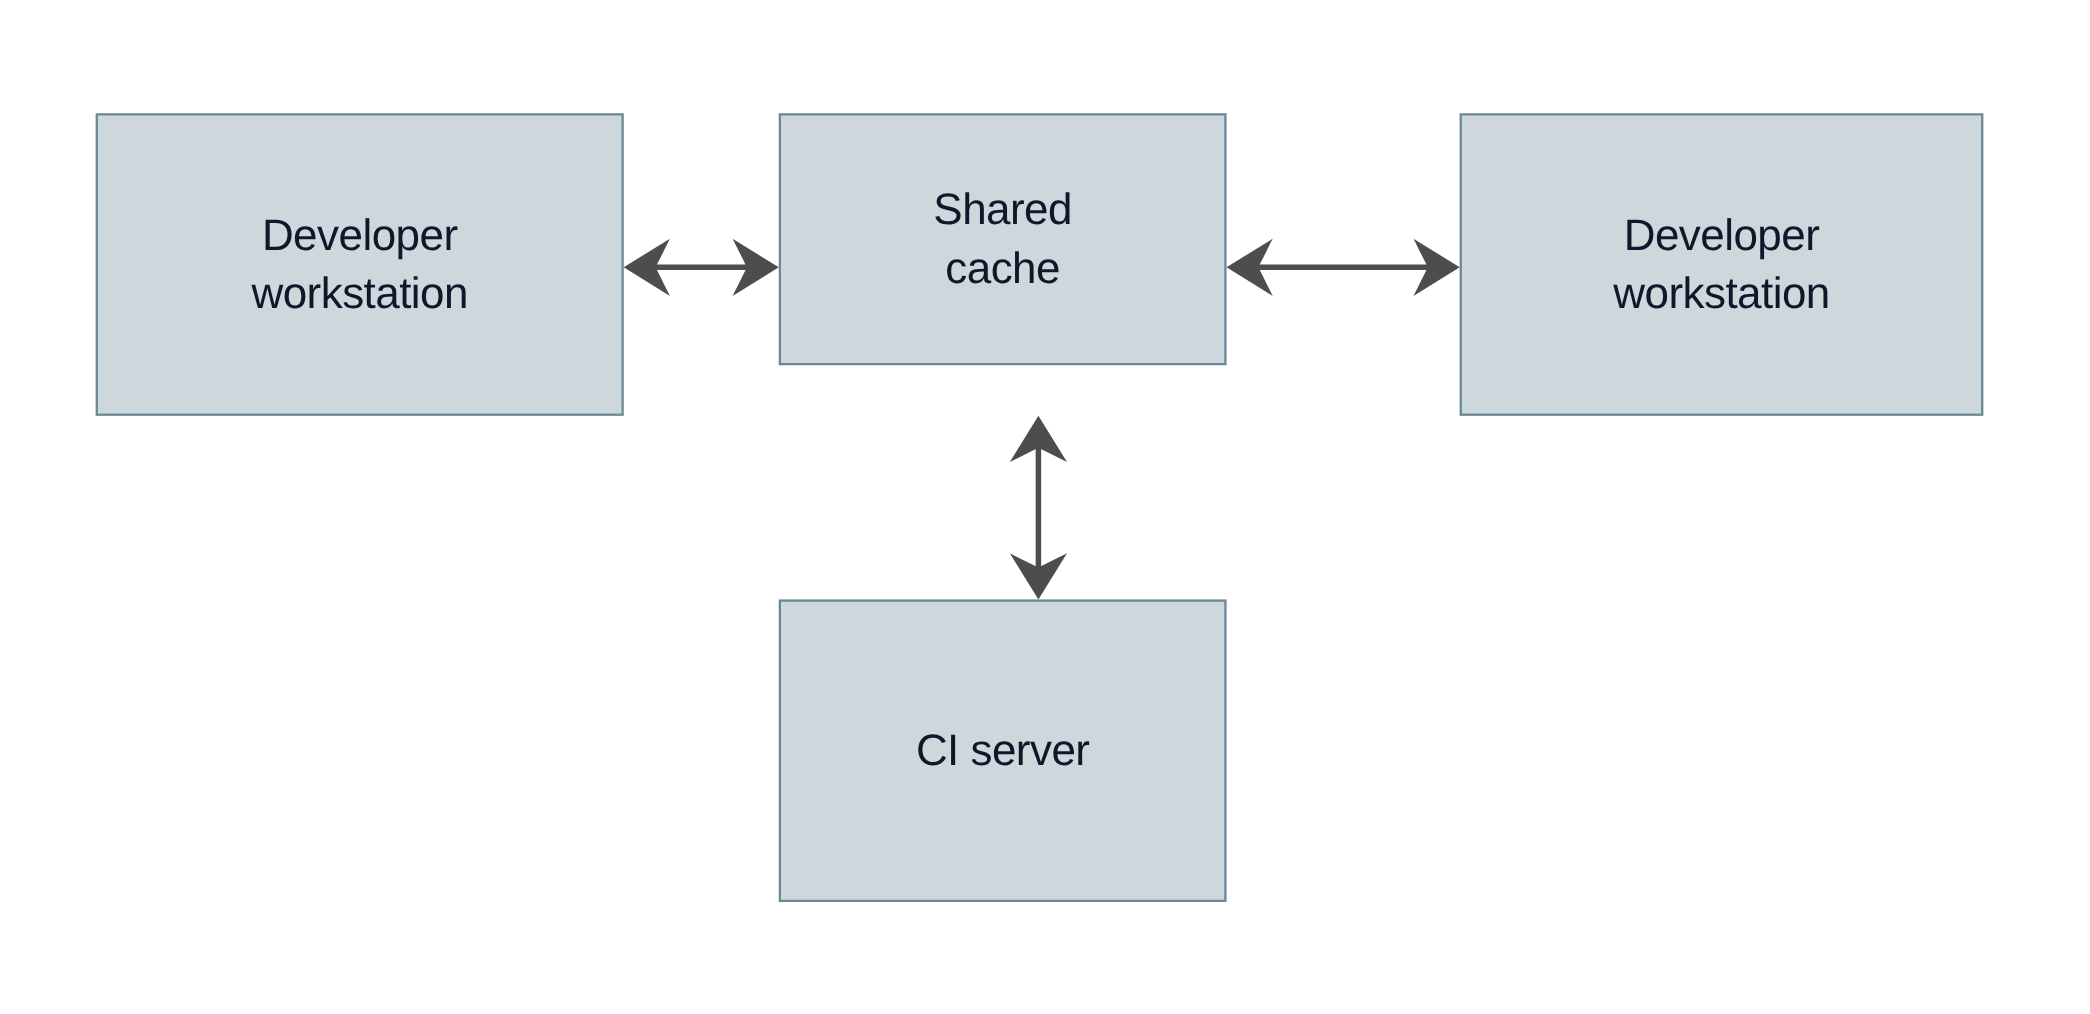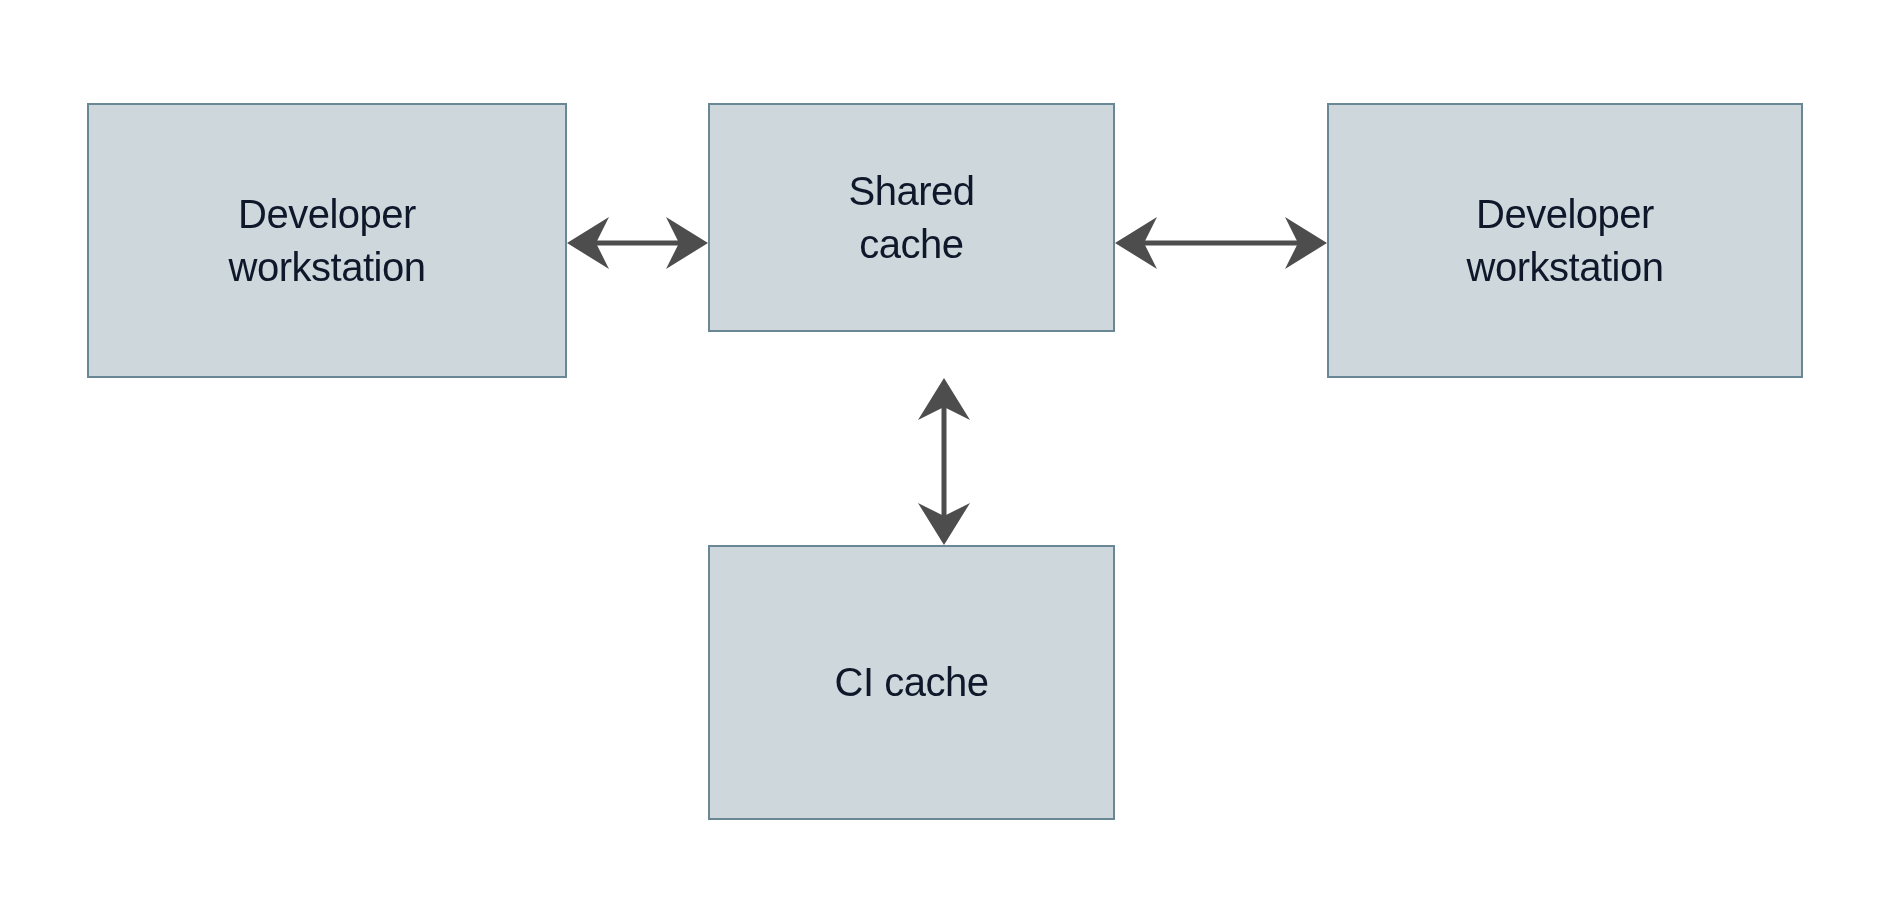--- a/index.html
+++ b/index.html
@@ -65,21 +65,21 @@
     <span class="node-label">Shared
 cache</span>
   </div>
 
   <div class="node" id="node-dev-right" style="left: 1327px; top: 103px; width: 476px; height: 275px; background: rgb(206, 216, 220); border-color: rgb(106, 135, 149); color: rgb(0, 0, 0);">
     <span class="node-label overflow">Developer
 workstation</span>
   </div>
 
   <div class="node" id="node-ci-server" style="left: 708px; top: 545px; width: 407px; height: 275px; background: rgb(206, 216, 220); border-color: rgb(106, 135, 149); color: rgb(0, 0, 0);">
-    <span class="node-label">CI cache</span>
+    <span class="node-label">CI server</span>
   </div>
 
   <div class="edge" id="edge-0" style="left: 537px; top: 213px; width: 201px; height: 60px;">
     <svg id="edge-svg-0" xmlns="http://www.w3.org/2000/svg" width="201" height="60" viewBox="0 0 201 60">
         <line x1="53" y1="30" x2="148" y2="30" stroke="#4d4d4d" stroke-width="5"></line>
         <path d="M 171 30 L 129 56 L 142 30 L 129 4 Z" fill="#4d4d4d"></path>
         <path d="M 30 30 L 72 4 L 59 30 L 72 56 Z" fill="#4d4d4d"></path>
       </svg>
   </div>
 

